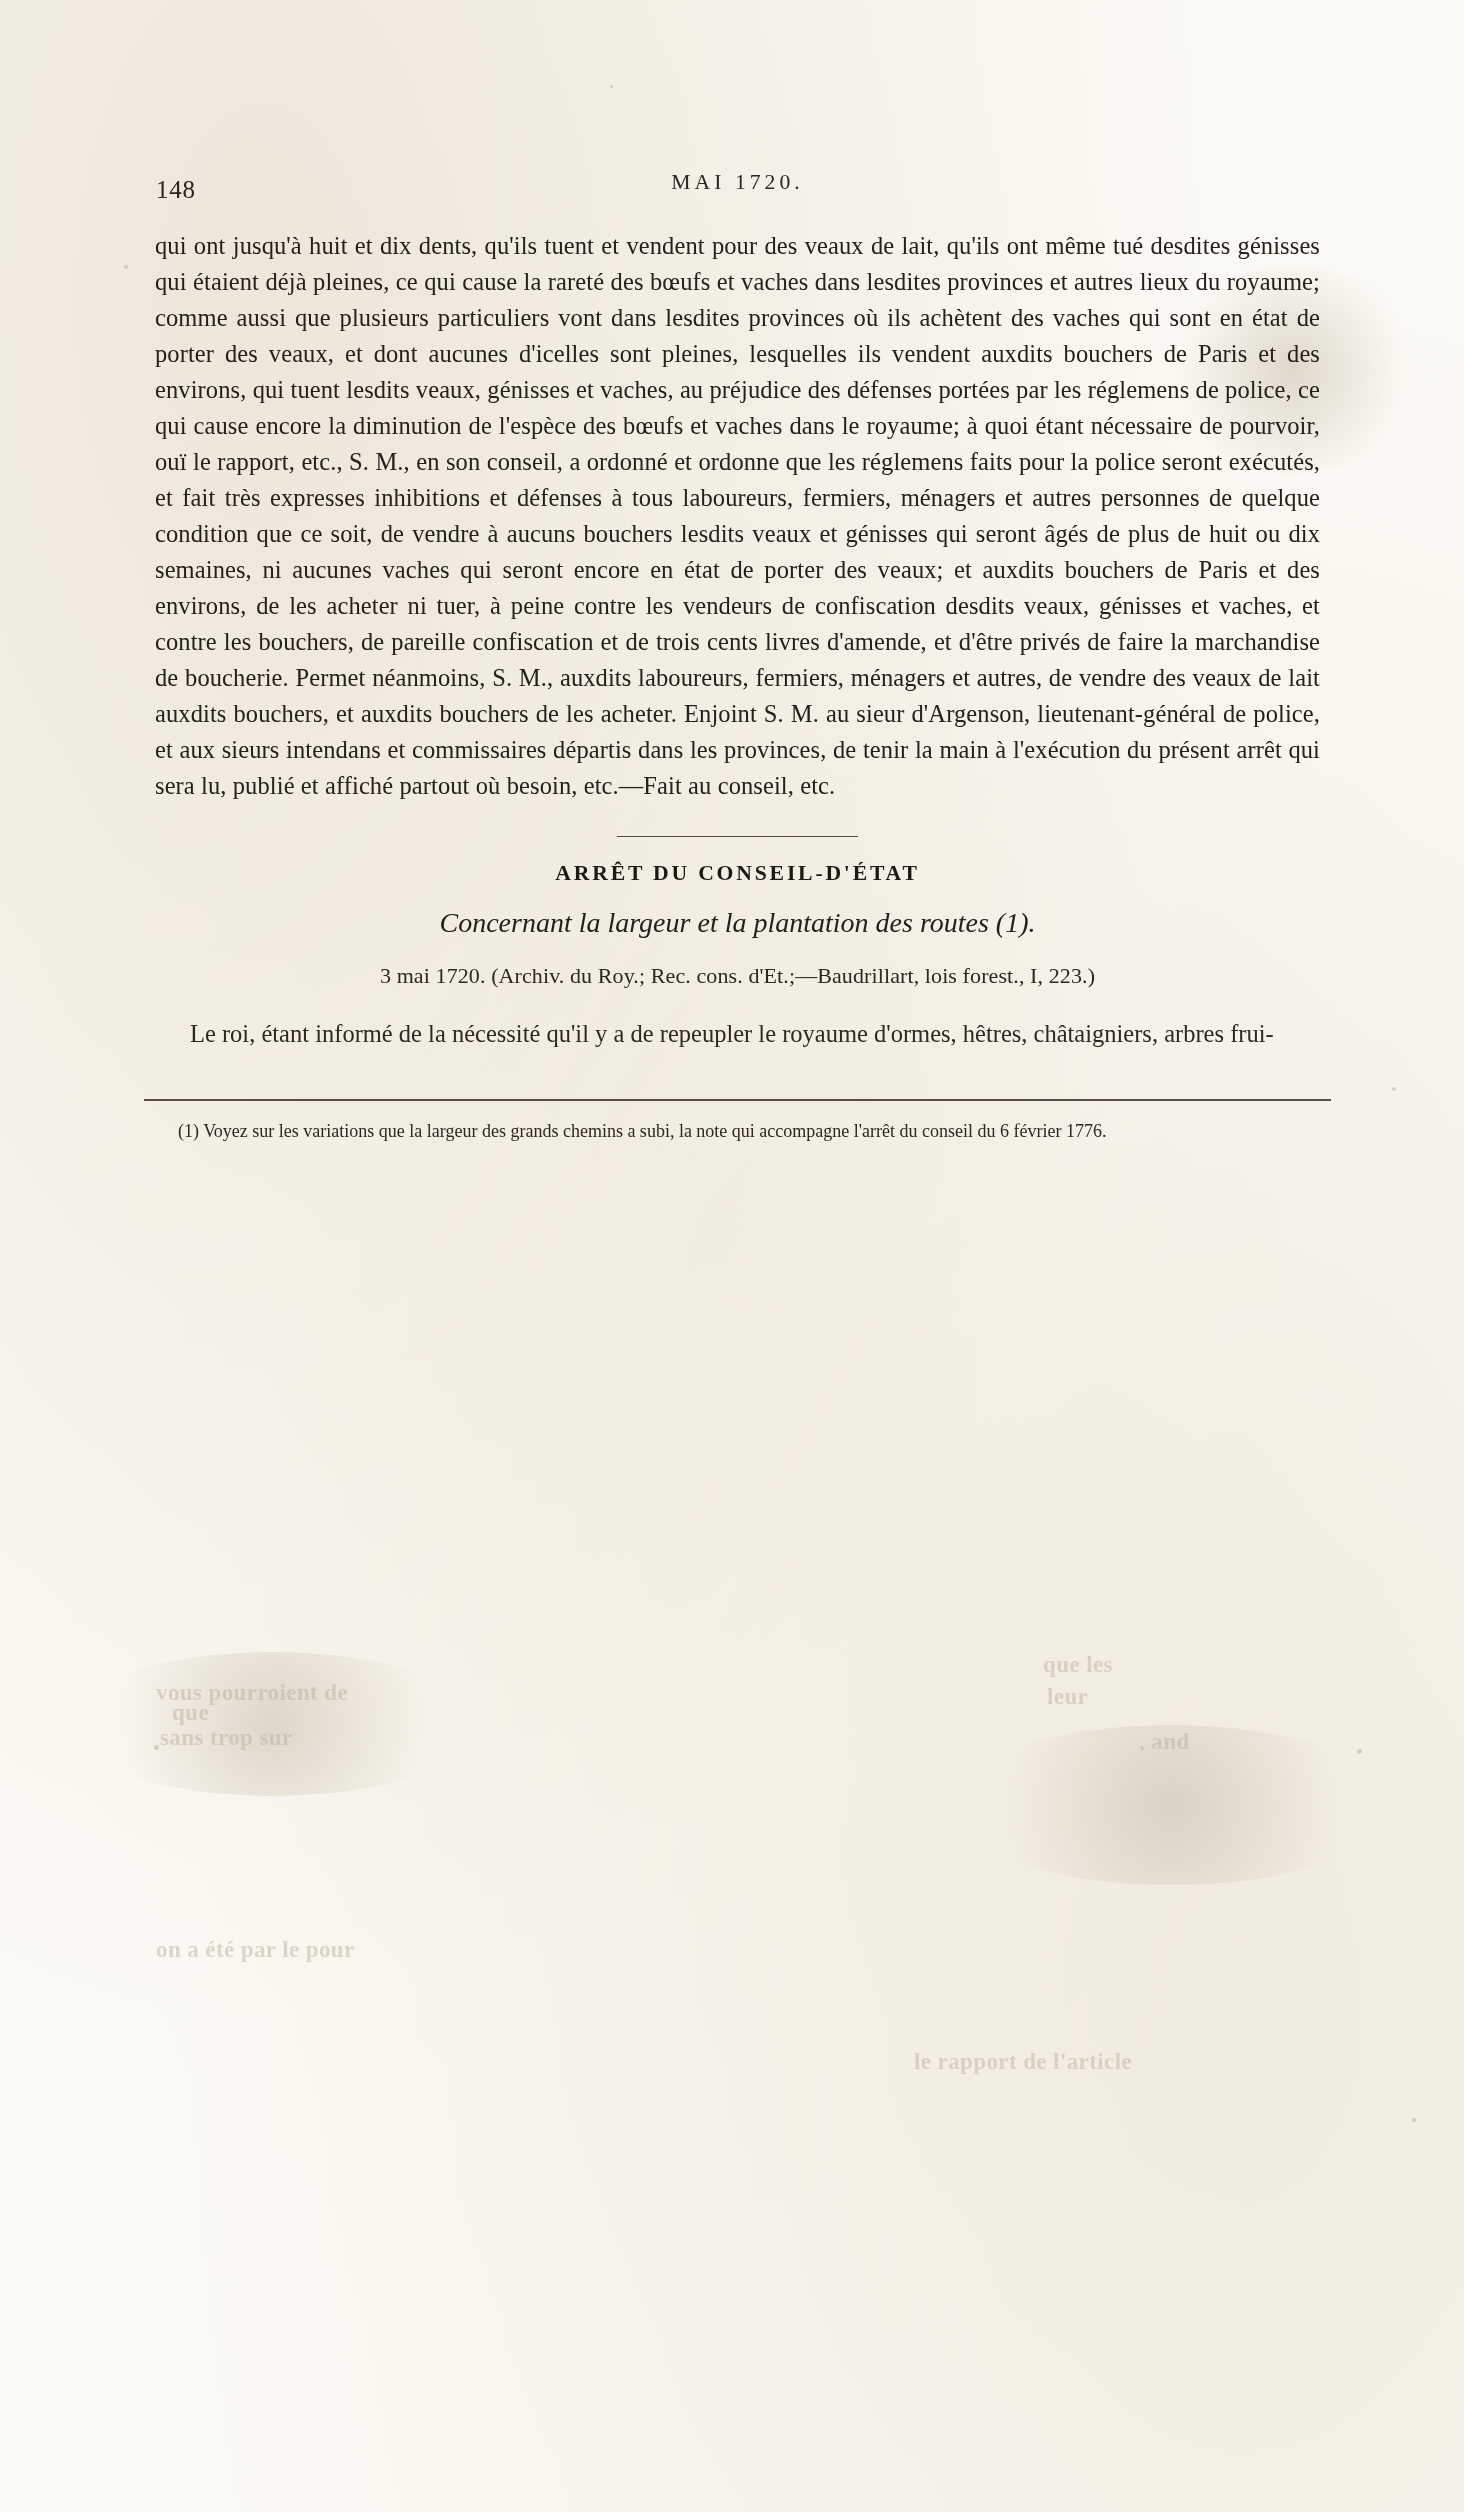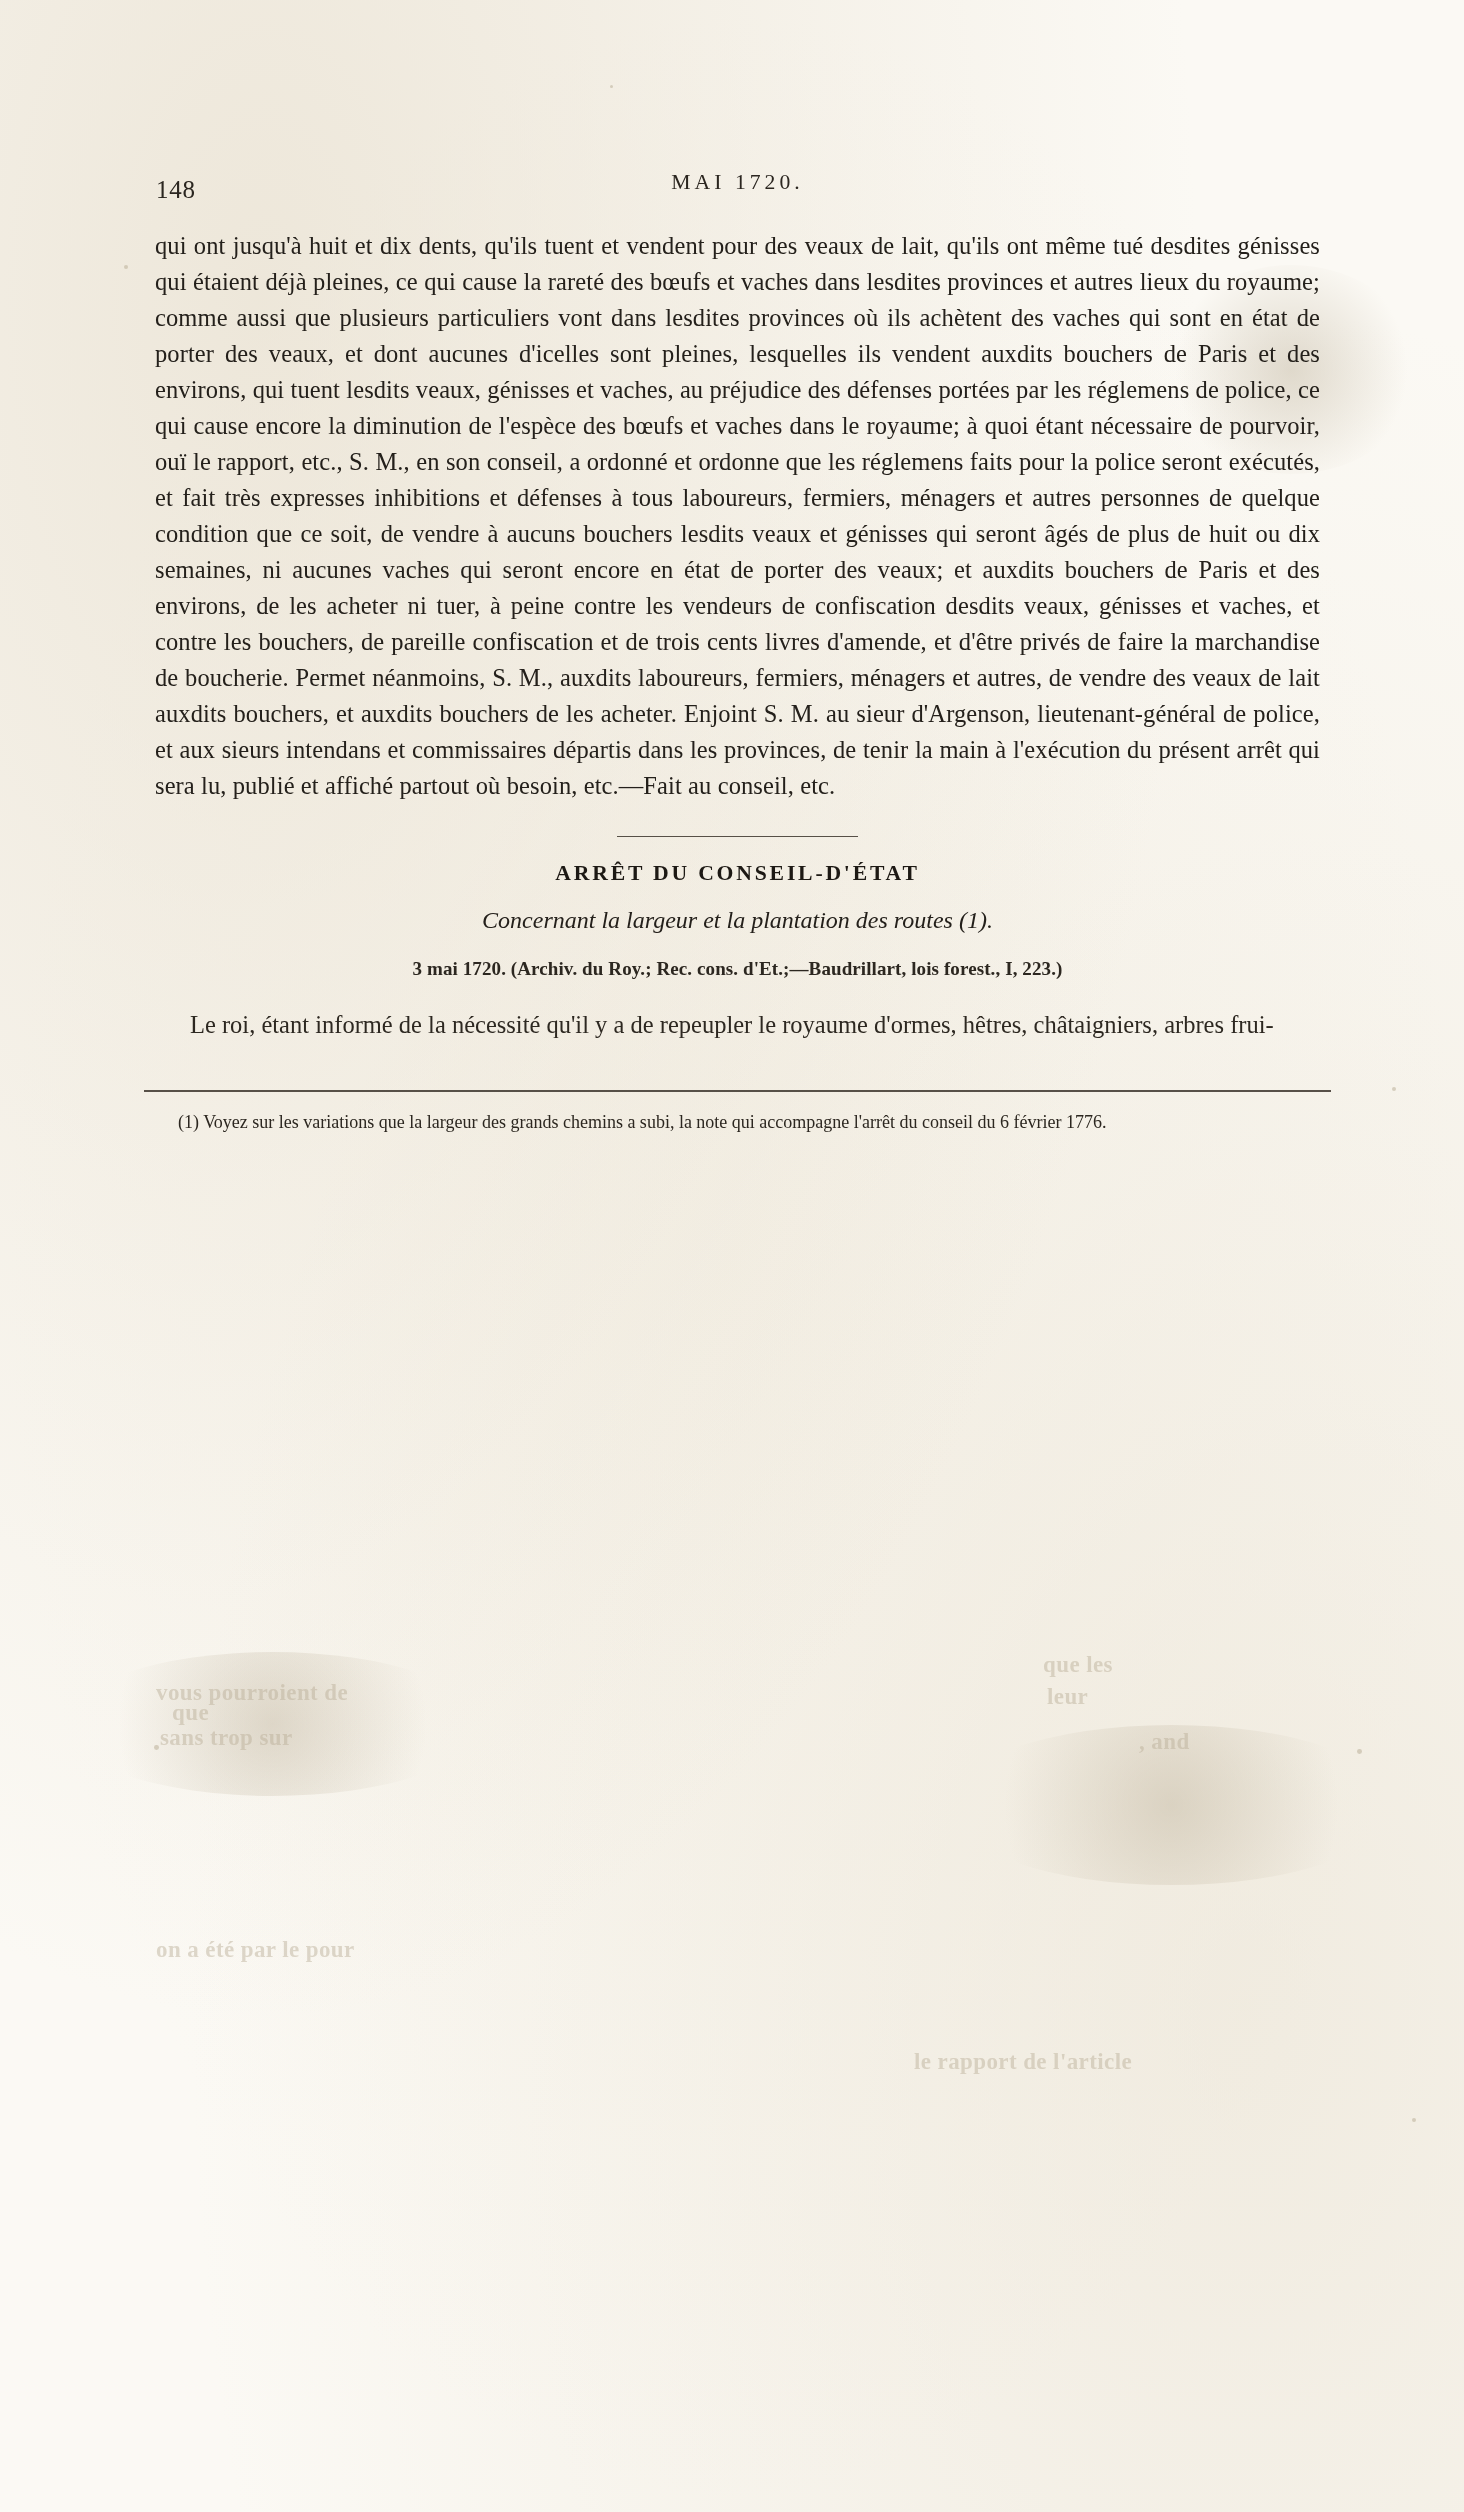--- a/index.html
+++ b/index.html
@@ -75,32 +75,31 @@
     text-align: center;
     font-size: 21.7px;
     font-weight: bold;
     letter-spacing: 2.8px;
     color: #1d1914;
     margin-bottom: 21px;
     font-family: "Liberation Serif", serif;
   }
   .section-subtitle {
     text-align: center;
-    font-size: 24px;
+    font-size: 28px;
     font-style: italic;
     color: #24201b;
     margin-bottom: 24px;
   }
   .source-line {
     text-align: center;
-    font-size: 19px;
+    font-size: 22px;
     color: #2c2720;
     margin-bottom: 27px;
     letter-spacing: 0.1px;
-    font-weight: bold;
   }
   .after-title {
     font-size: 24.5px;
     line-height: 36px;
     text-align: justify;
     color: #2d2821;
   }
   .after-title p { margin: 4px; text-indent: 42px; }
   .footnote-rule {
     width: 100%;

